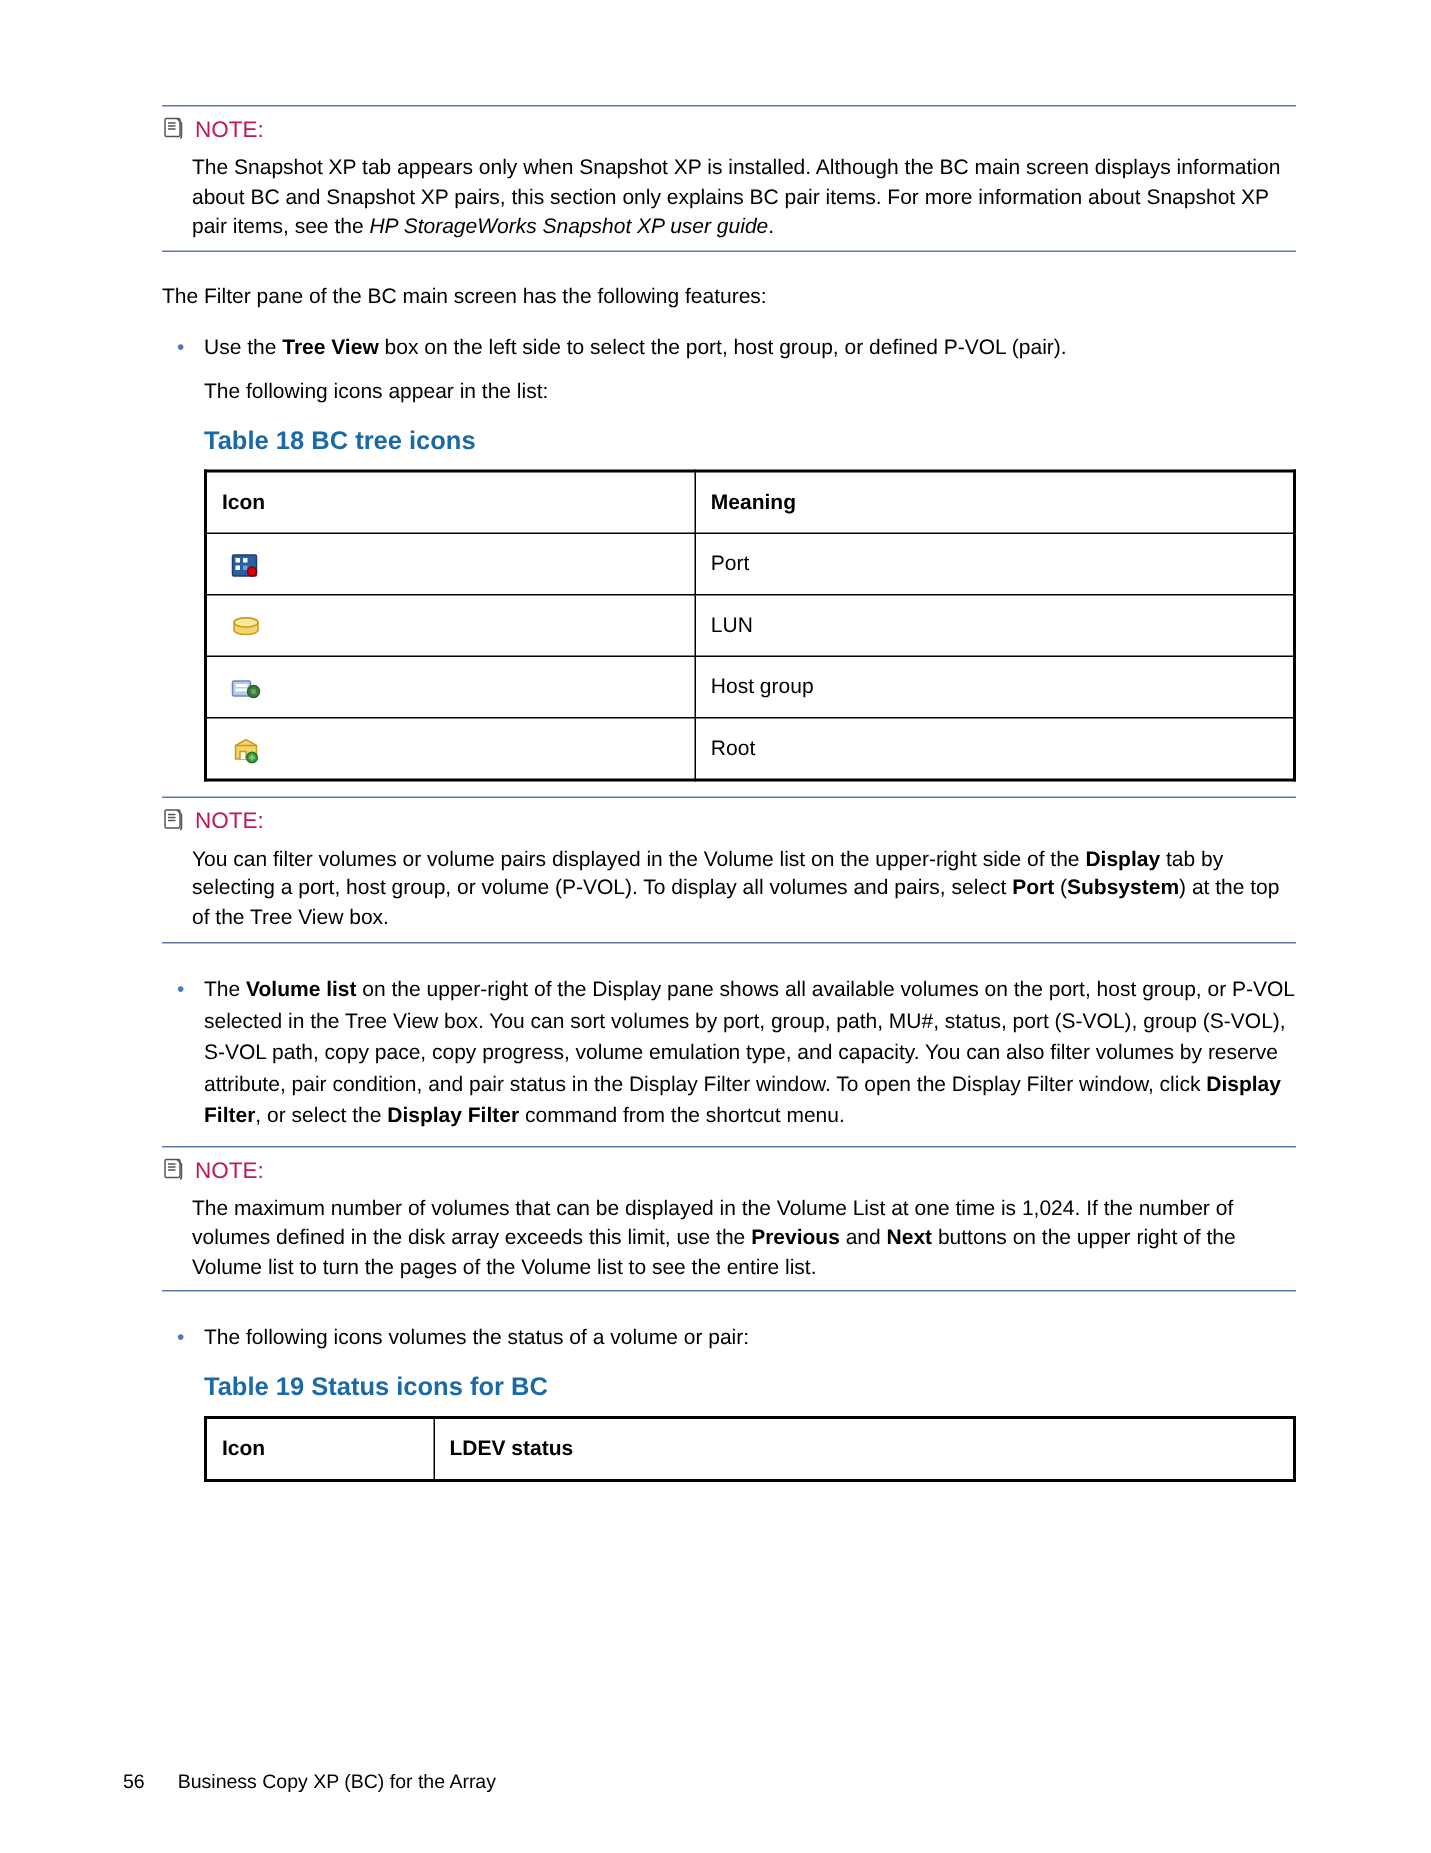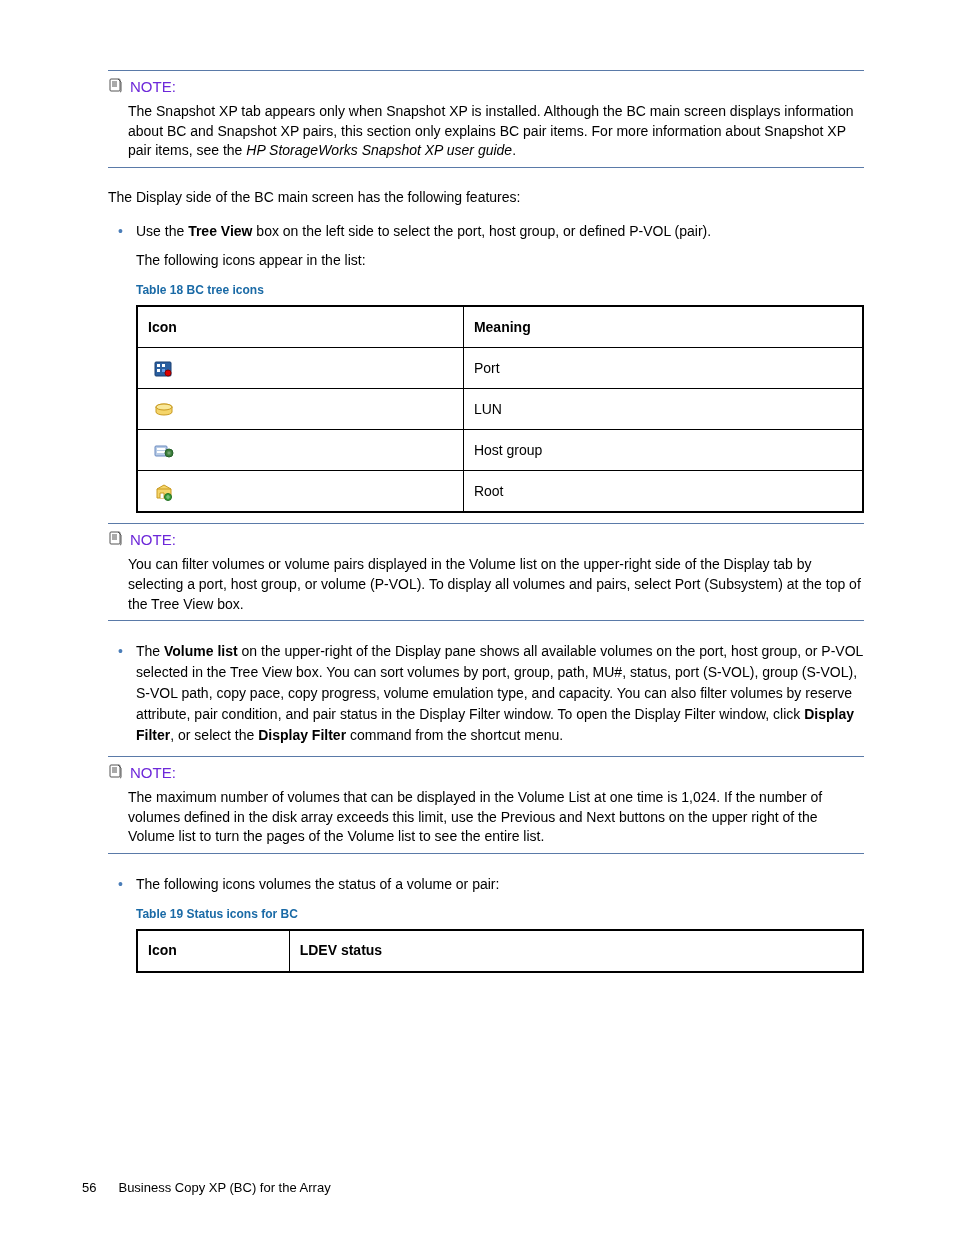--- a/index.html
+++ b/index.html
@@ -24,29 +24,29 @@
     border-top: 1px solid #5a7aa8;
     margin: 6px 0;
   }
   .note-head {
     display: flex;
     align-items: center;
     gap: 6px;
     margin: 4px 0;
   }
   .note-head span.label {
-    color: #6d28d9;
+    color: #be185d;
     font-size: 15px;
   }
   .note-body {
     margin: 6px 0 6px 20px;
     line-height: 1.4;
   }
   .note-body .italic { font-style: italic; }
-  .note-body b { font-weight: normal; }
+  .note-body b { font-weight: bold; }
   .para {
     margin: 18px 0 14px 18px;
     line-height: 1.4;
   }
   ul.bullets {
     list-style: none;
     padding: 0;
     margin: 0 0 0 28px;
   }
   ul.bullets > li {
@@ -63,21 +63,21 @@
     top: 0;
     font-size: 14px;
   }
   .sub {
     margin-top: 8px;
   }
   .table-caption {
     color: #1a6aa6;
     font-weight: bold;
     margin: 10px 0 6px 0;
-    font-size: 12px;
+    font-size: 17px;
   }
   table.doc {
     border-collapse: collapse;
     width: 100%;
     border: 2px solid #000;
     table-layout: fixed;
   }
   table.doc th, table.doc td {
     border: 1px solid #000;
     padding: 8px 10px;
@@ -123,21 +123,21 @@
           </svg>
       </span>
       <span class="label">NOTE:</span>
     </div>
     <div class="note-body">
       <span>The Snapshot XP tab appears only when Snapshot XP is installed. Although the BC main screen displays information about BC and Snapshot XP pairs, this section only explains BC pair items. For more information about Snapshot XP pair items, see the </span><span class="italic">HP StorageWorks Snapshot XP user guide</span><span>.</span>
     </div>
     <div class="note-rule"></div>
   </div>
 
-  <div class="para">The Display side of the BC main screen has the following features:</div>
+  <div class="para">The Filter pane of the BC main screen has the following features:</div>
 
   <ul class="bullets">
     <li>
       <span>Use the </span><b>Tree View</b><span> box on the left side to select the port, host group, or defined P-VOL (pair).</span>
       <div class="sub">The following icons appear in the list:</div>
 
       <div class="table-caption">Table 18 BC tree icons</div>
       <table class="doc t1">
         <tbody>
             <tr>

